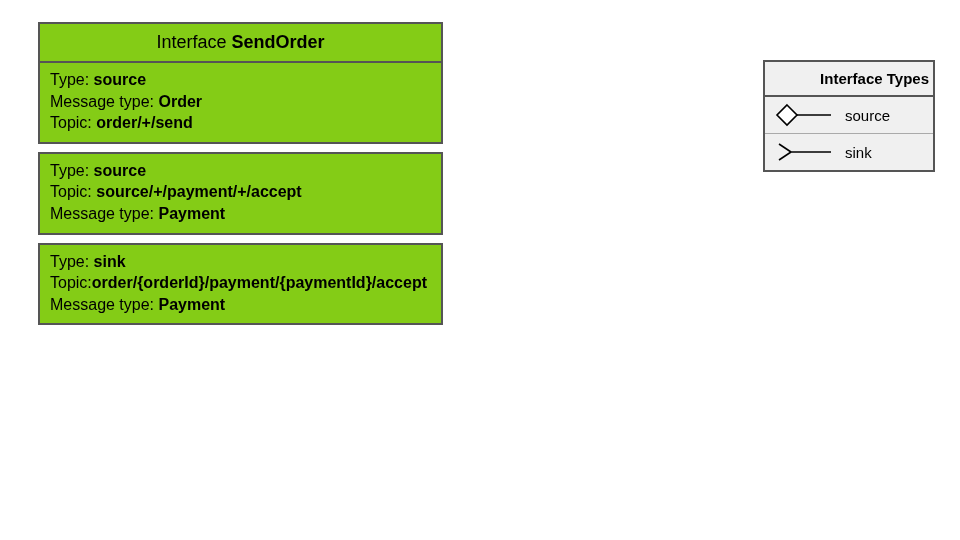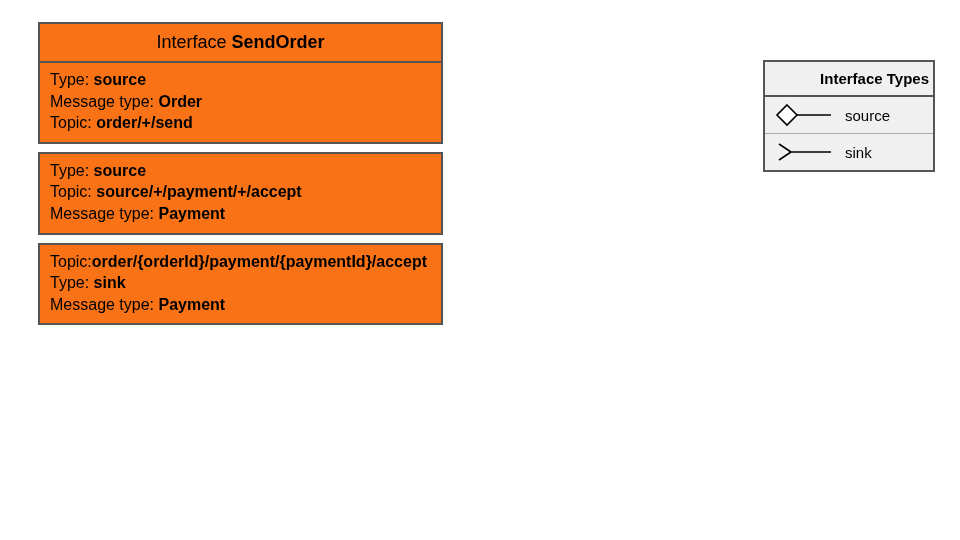--- a/index.html
+++ b/index.html
@@ -11,21 +11,21 @@
     position: relative;
   }
   .interfaces {
     position: absolute;
     left: 38px;
     top: 22px;
     width: 405px;
   }
   .interface-box {
     border: 2px solid #555;
-    background: #f97316;
+    background: #84cc16;
     margin-bottom: 8px;
   }
   .interface-header {
     border-bottom: 2px solid #555;
     text-align: center;
     padding: 8px 4px;
     font-size: 18px;
   }
   .interface-header .prefix { font-weight: normal; }
   .interface-header .name { font-weight: bold; }
@@ -101,24 +101,24 @@
       </div>
       <div class="row">
         <span class="label">Message type: </span><span class="value">Payment</span>
       </div>
     </div>
   </div>
 
   <div class="interface-box">
     <div class="interface-body">
       <div class="row">
-        <span class="label">Topic:</span><span class="value">order/{orderId}/payment/{paymentId}/accept</span>
+        <span class="label">Type: </span><span class="value">sink</span>
       </div>
       <div class="row">
-        <span class="label">Type: </span><span class="value">sink</span>
+        <span class="label">Topic:</span><span class="value">order/{orderId}/payment/{paymentId}/accept</span>
       </div>
       <div class="row">
         <span class="label">Message type: </span><span class="value">Payment</span>
       </div>
     </div>
   </div>
 
 </div>
 
 <div class="legend">

